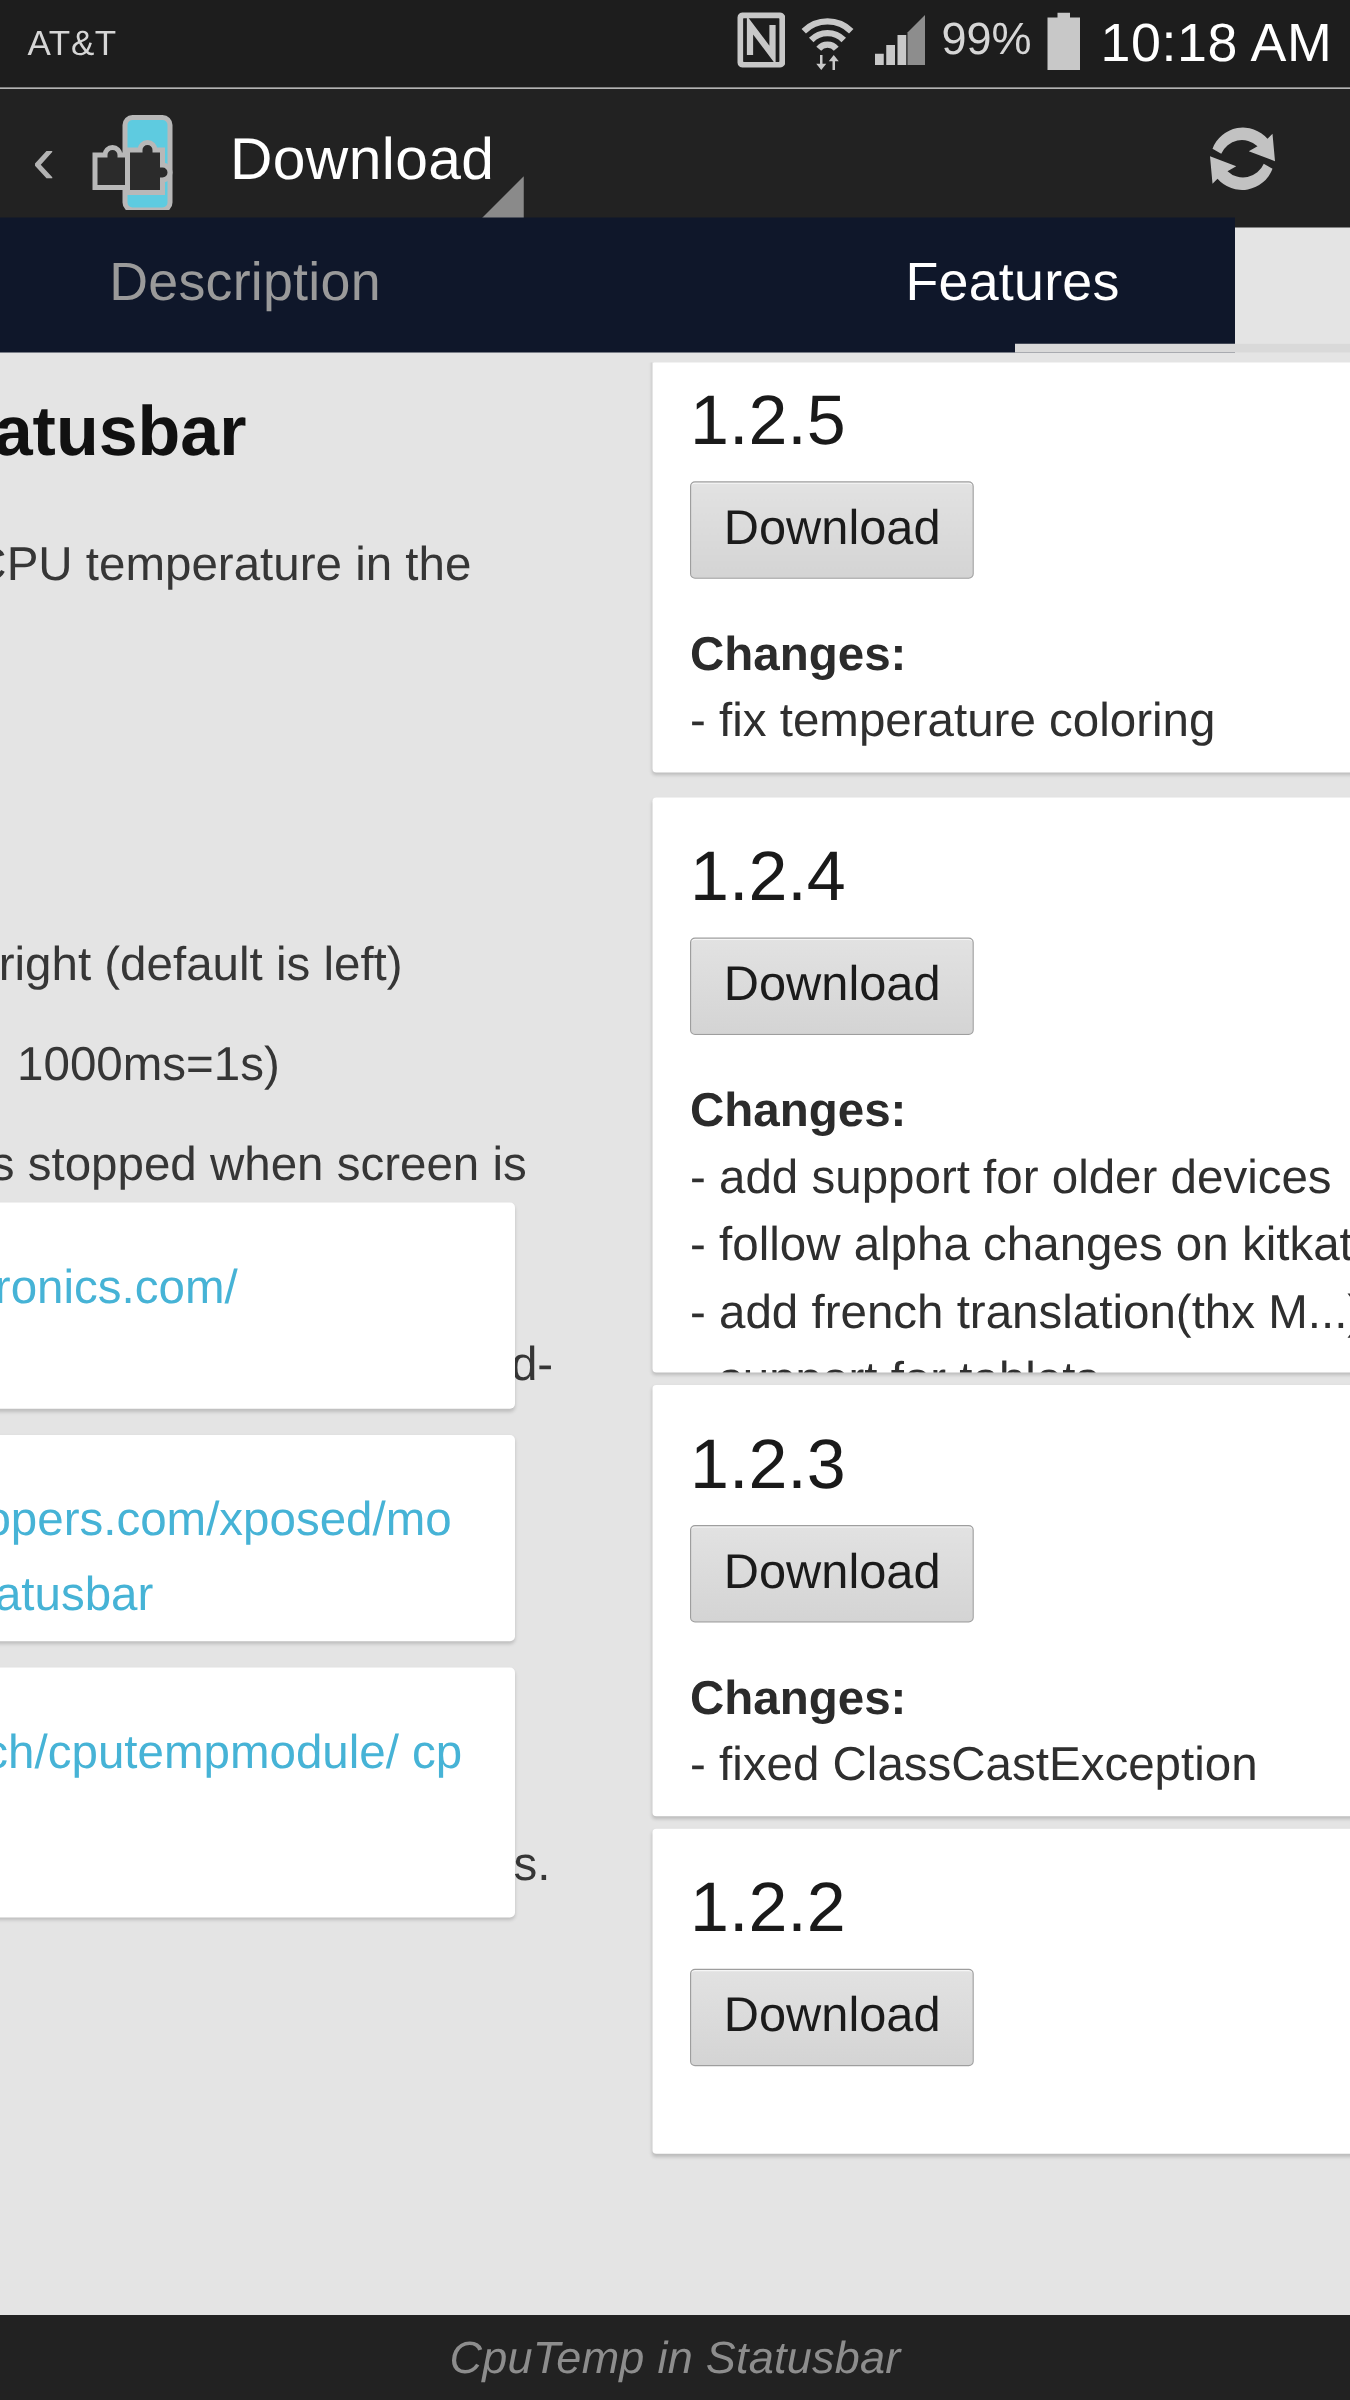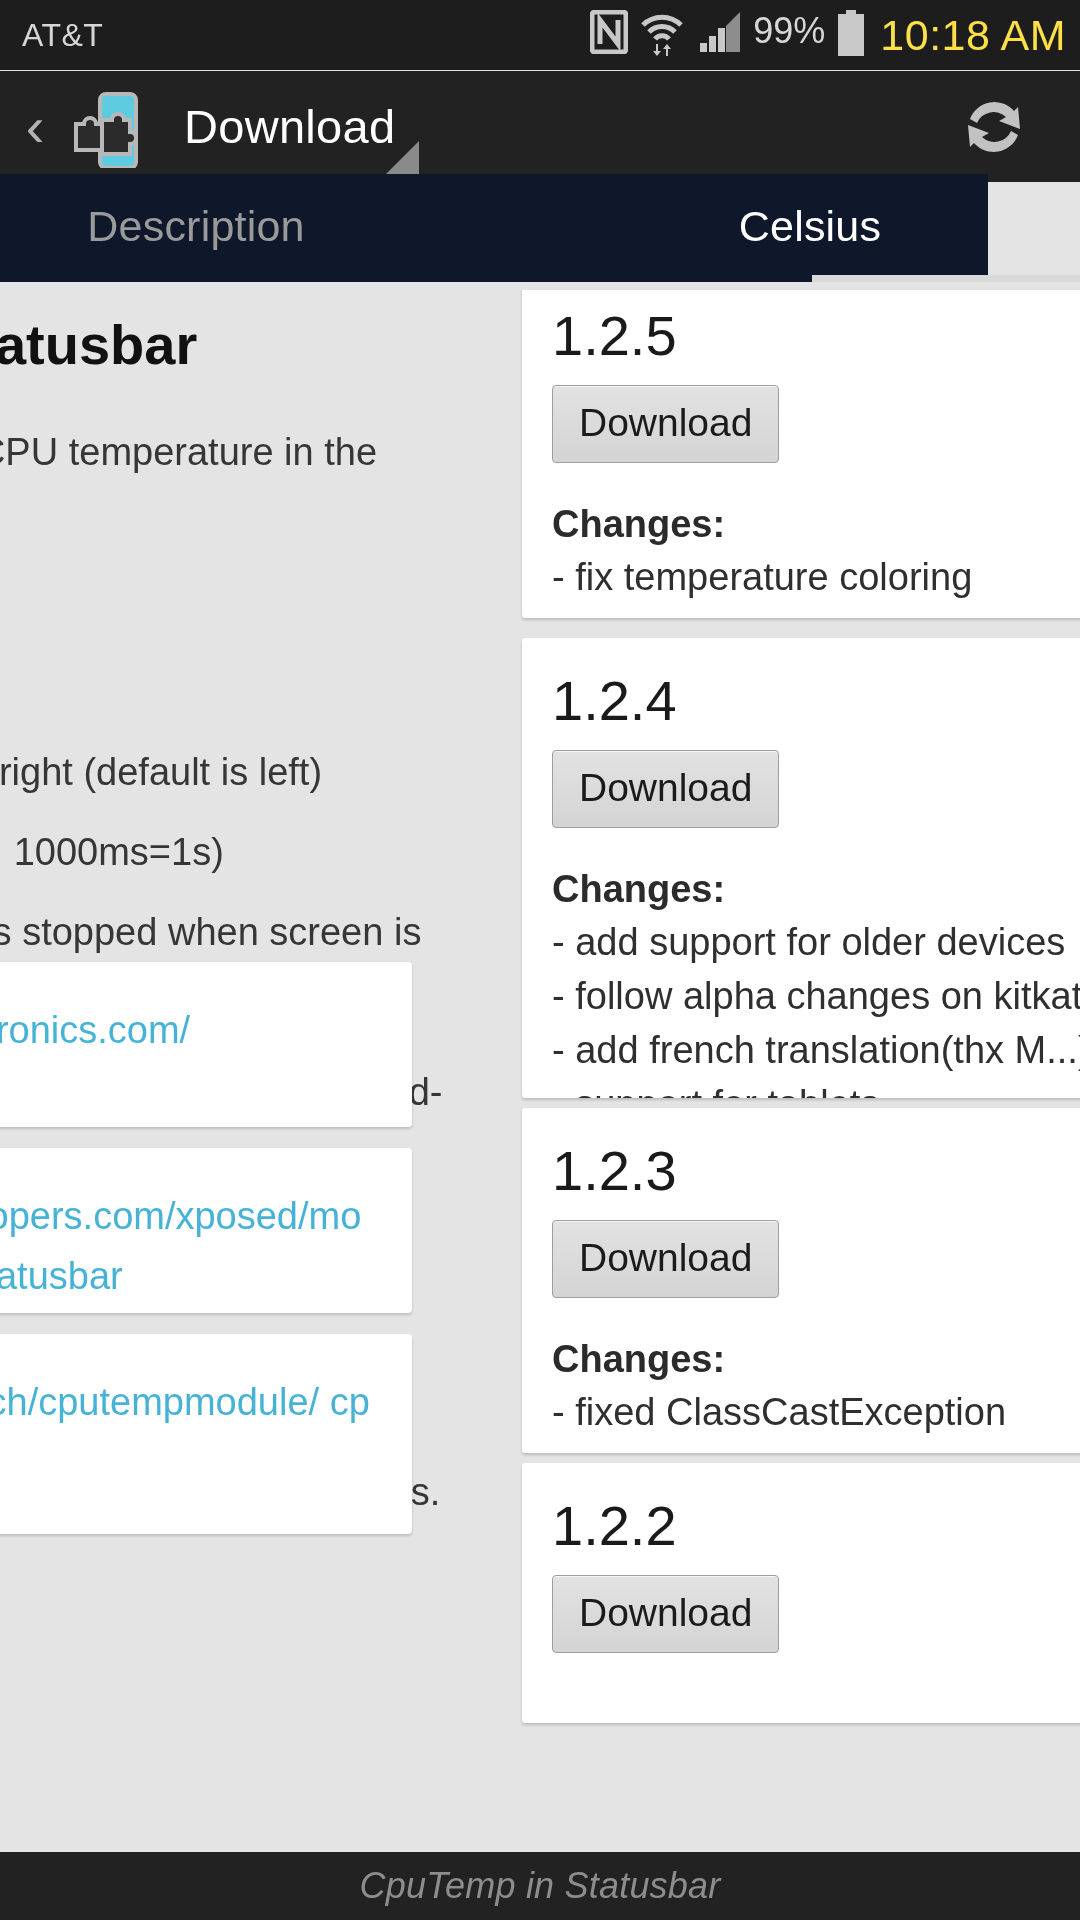--- a/index.html
+++ b/index.html
@@ -10,25 +10,25 @@
     -webkit-font-smoothing:antialiased;
   }
   #screen{ position:relative; width:1080px; height:1920px; overflow:hidden; }
 
   
   .statusbar{
     position:absolute; top:0; left:0; width:1080px; height:70px;
     background:#1d1d1d; display:flex; align-items:center;
     padding:0 14px 0 22px; overflow:hidden;
   }
-  .carrier{ color:#d6d6d6; font-size:32px; letter-spacing:.5px; }
+  .carrier{ color:#d6d6d6; font-size:28px; letter-spacing:.5px; }
   .sb-right{ margin-left:auto; display:flex; align-items:flex-start; gap:11px; }
   .ic{ display:block; }
   .batt-pct{ color:#d6d6d6; font-size:36px; letter-spacing:0; }
-  .clock{ color:#fde047; font-size:43px; margin-left:14px; letter-spacing:.5px; }
+  .clock{ color:#ffffff; font-size:43px; margin-left:14px; letter-spacing:.5px; }
 
   
   .actionbar{
     position:absolute; top:71px; left:0; width:1080px; height:111px;
     background:#222222; display:flex; align-items:center; padding-left:12px;
   }
   .backchev{
     width:46px; color:#b3b3b3; font-size:56px; line-height:1;
     text-align:center; font-weight:300; margin-right:8px;
   }
@@ -201,21 +201,21 @@
     <div class="refresh-btn">
       <svg width="76" height="76" viewBox="0 0 76 76">
         <path d="M14 30 A26 26 0 0 1 58 22 L62 18 L64 40 L43 32 L50 28 A18 18 0 0 0 21 34 Z" fill="#c2c2c2"></path>
         <path d="M62 46 A26 26 0 0 1 18 54 L14 58 L12 36 L33 44 L26 48 A18 18 0 0 0 55 42 Z" fill="#c2c2c2"></path>
       </svg>
     </div>
   </div>
 
   <div class="tabbar">
     <div class="tab desc">Description</div>
-    <div class="tab vers">Celsius</div>
+    <div class="tab vers">Features</div>
     <div class="tab-indicator"></div>
   </div>
 
   <div class="content">
 
     <div class="pane-desc">
       <div class="desc-title">CpuTemp in Statusbar</div>
       <div class="desc-body">A module to show the CPU temperature in the statusbar.
 
 Features:

